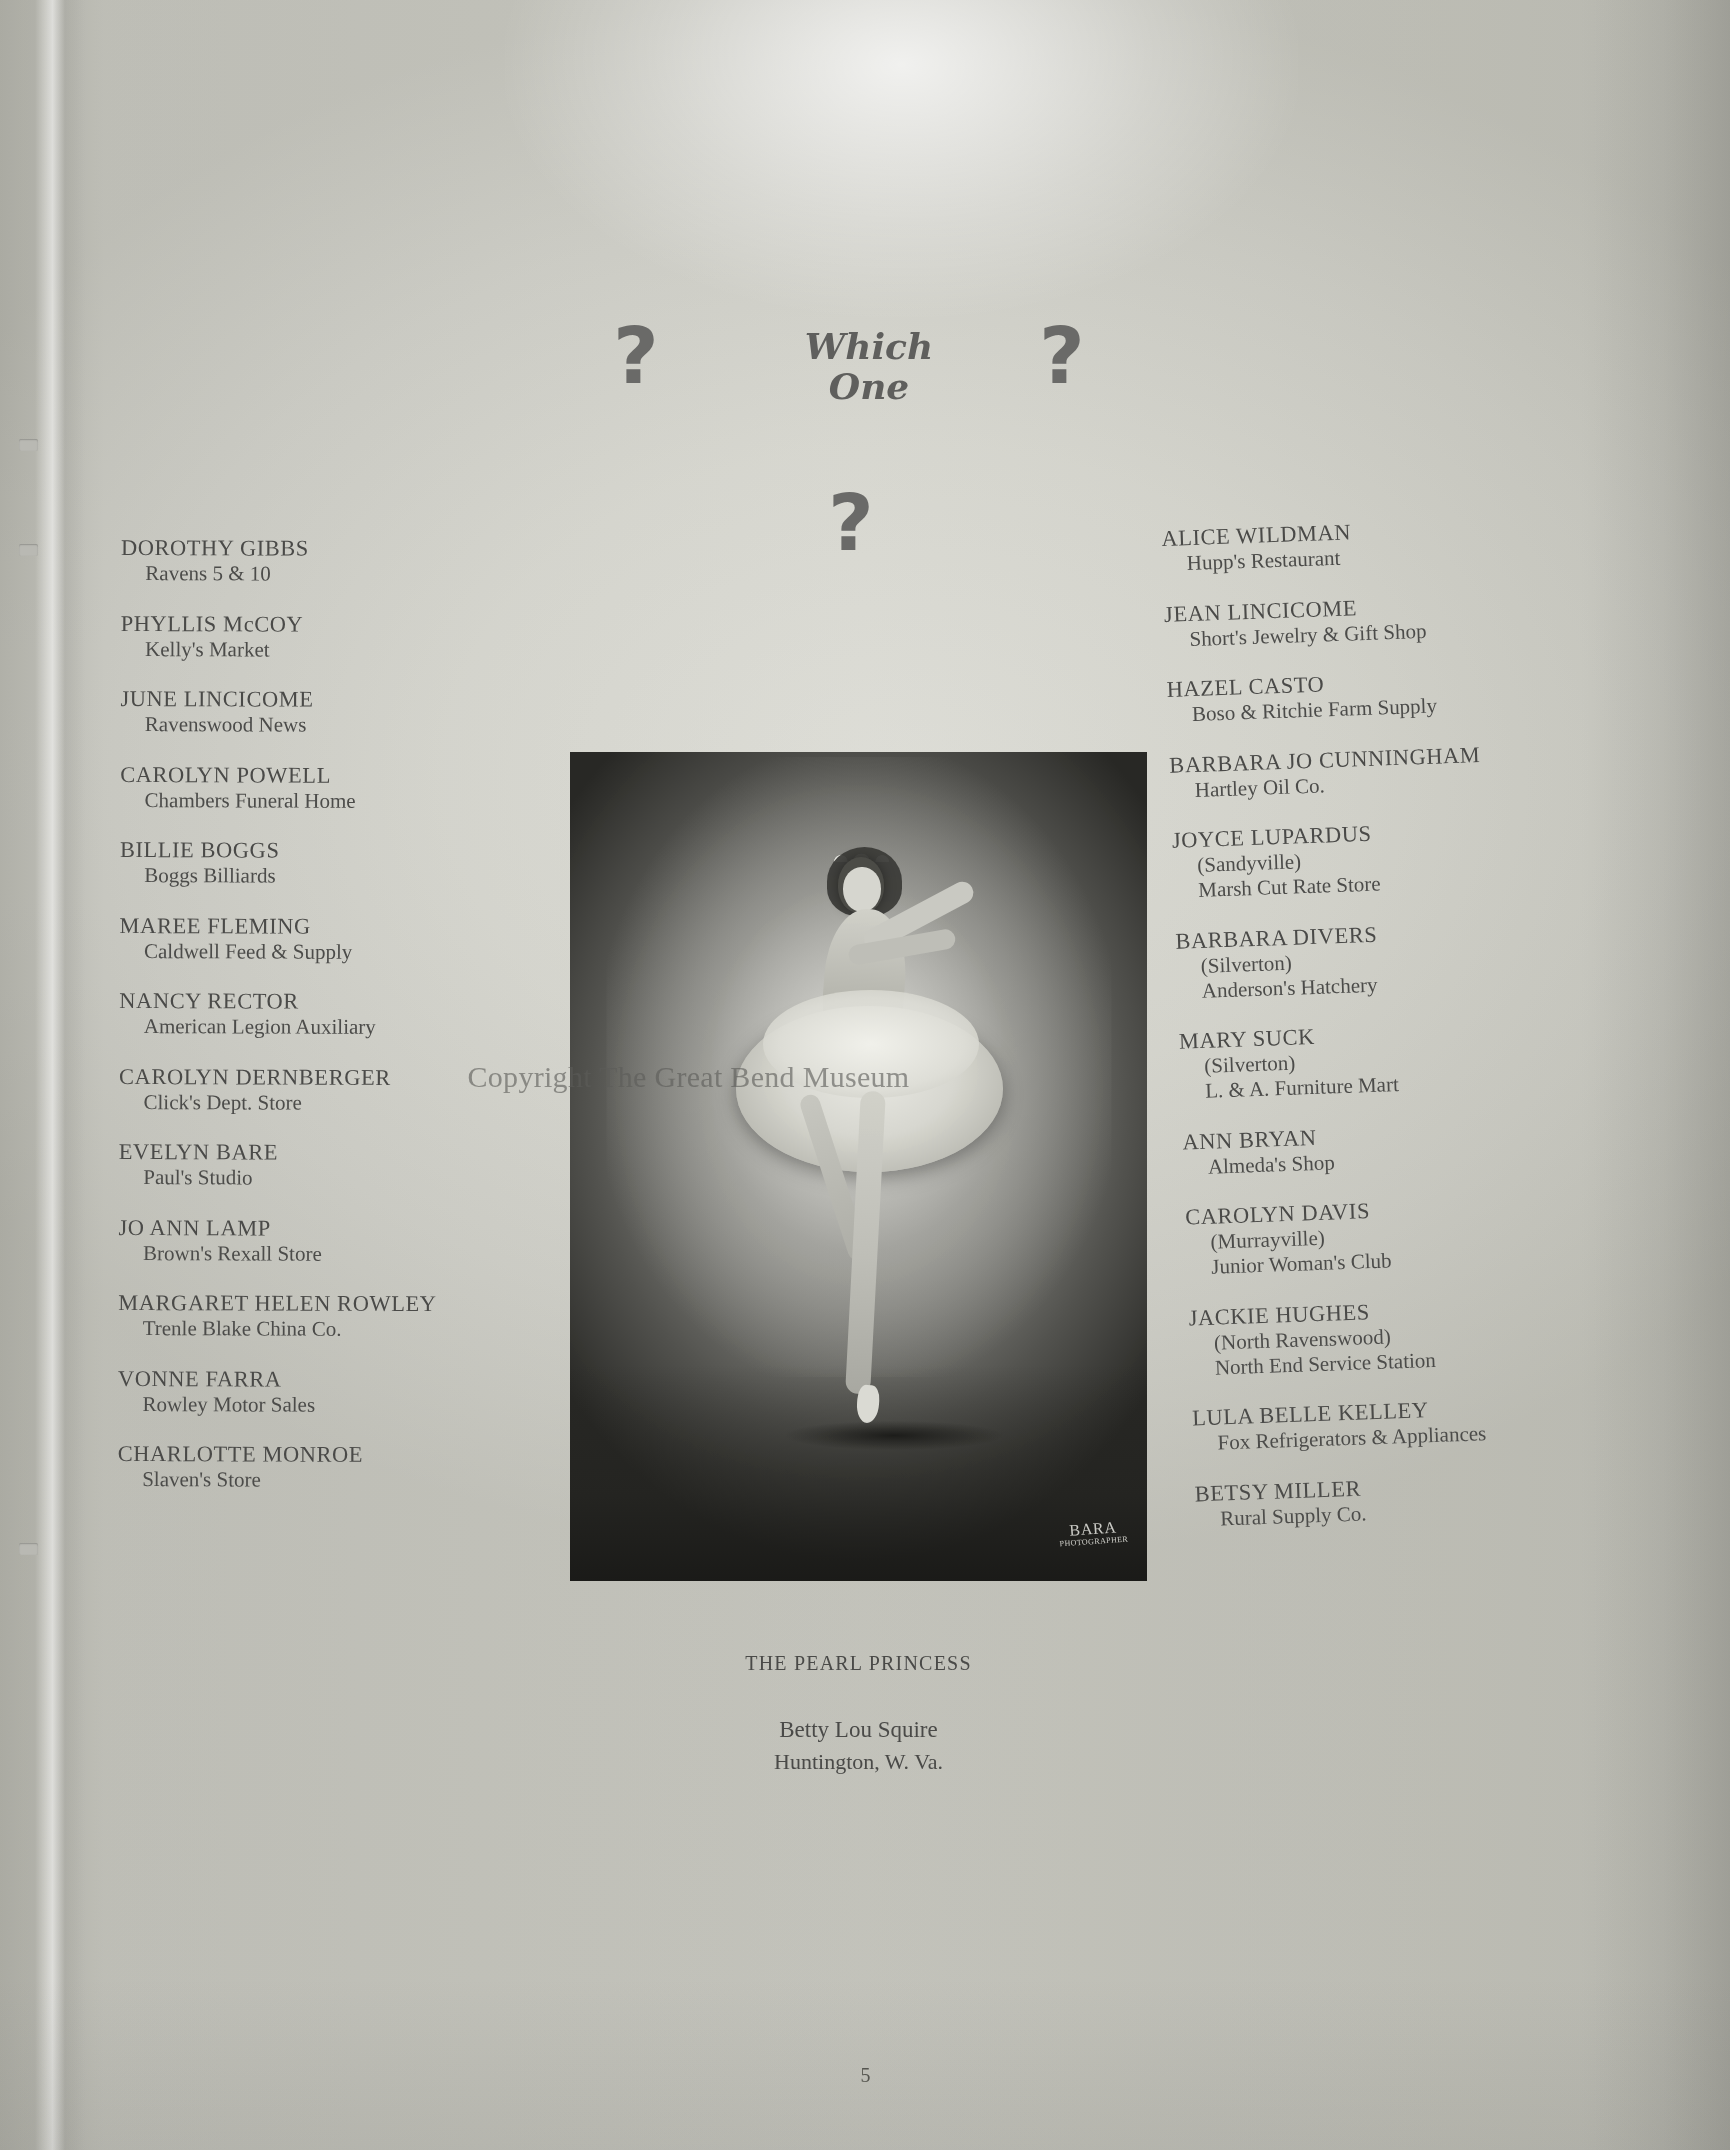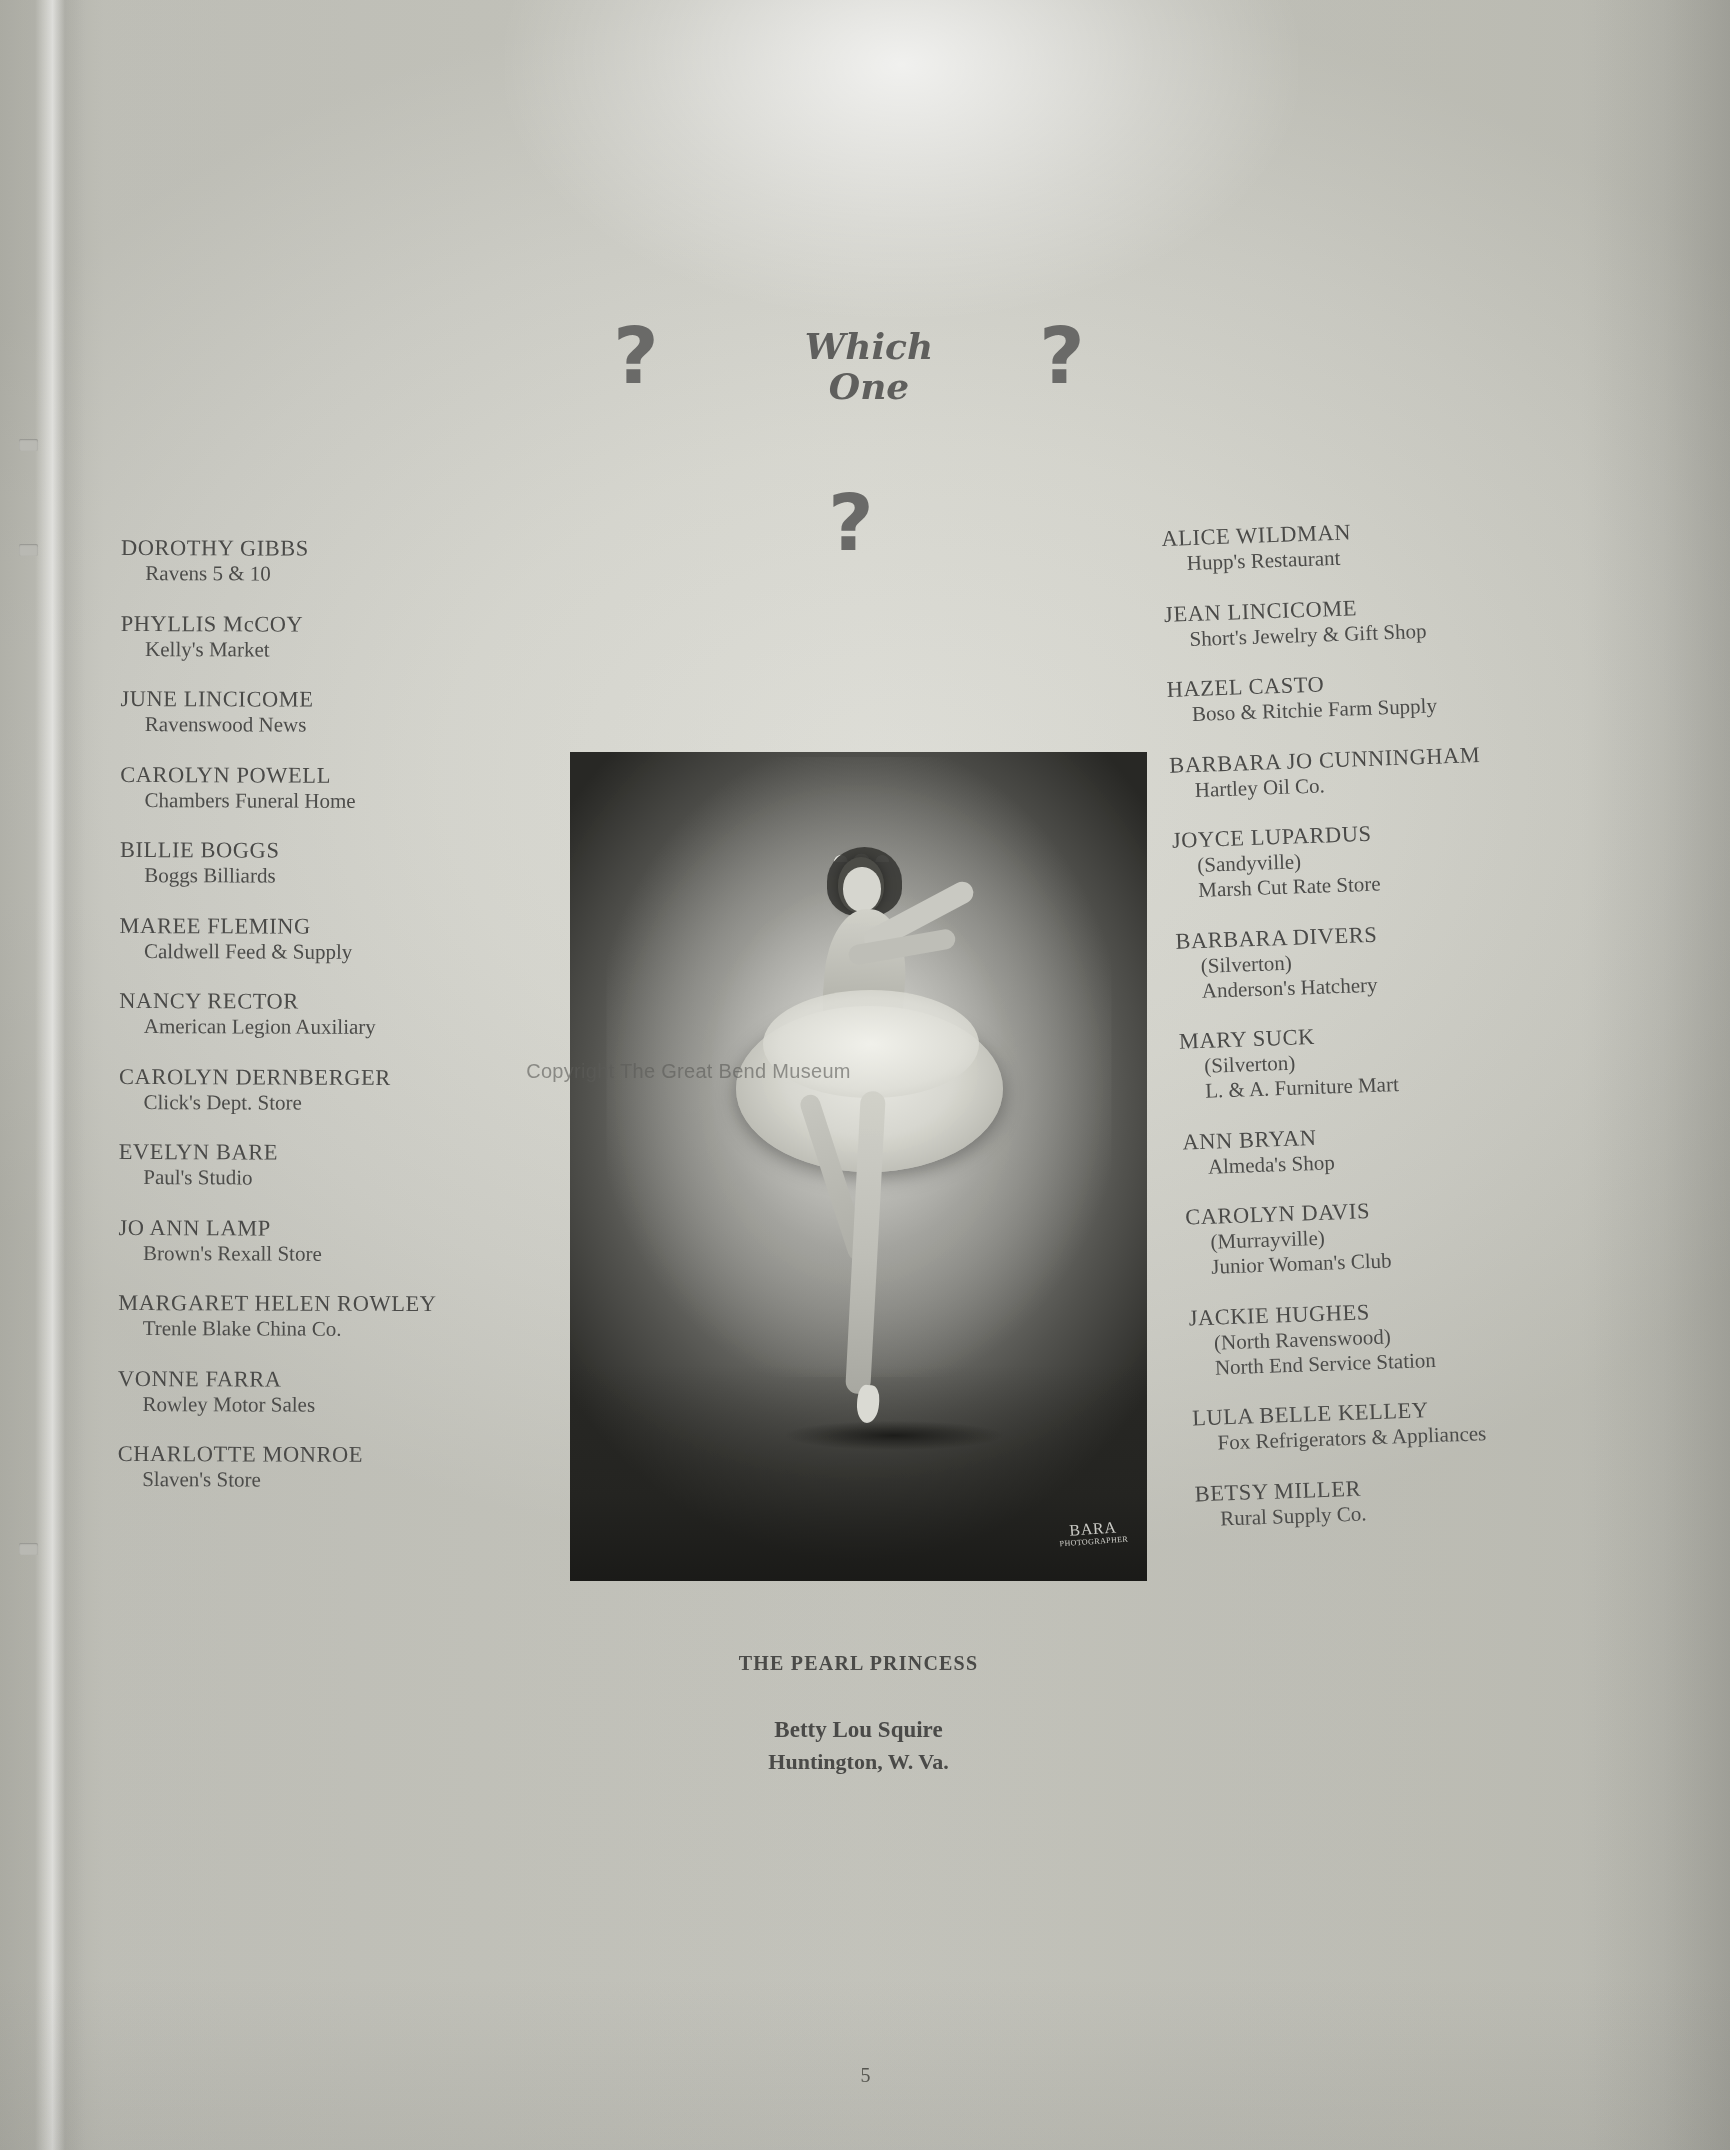--- a/index.html
+++ b/index.html
@@ -236,41 +236,40 @@
     transform: rotate(-4deg);
   }
   #photo-stamp .small { font-size: 8px; letter-spacing: 0.4px; }
 
   
   #caption {
     position: absolute;
     left: 570px; top: 1652px; width: 577px;
     text-align: center;
     color: #4a4a48;
-    font-weight: bold;
   }
   #caption .cap-title {
     font-size: 20px; letter-spacing: 1.2px;
   }
   #caption .cap-name {
     margin-top: 42px;
     font-size: 23px;
   }
   #caption .cap-city {
     margin-top: 5.8px;
     font-size: 22px;
   }
 
   
   #watermark {
     position: absolute;
     left: 0; top: 1060px; width: 1377px;
     text-align: center;
-    font-family: Liberation Sans, sans-serif;
-    font-size: 20px;
+    font-family: Liberation Serif, serif;
+    font-size: 30px;
     color: rgba(92,92,88,0.62);
     letter-spacing: 0.3px;
     pointer-events: none;
   }
 
   
   #folio {
     position: absolute;
     left: 0; top: 2064px; width: 1731px;
     text-align: center;

